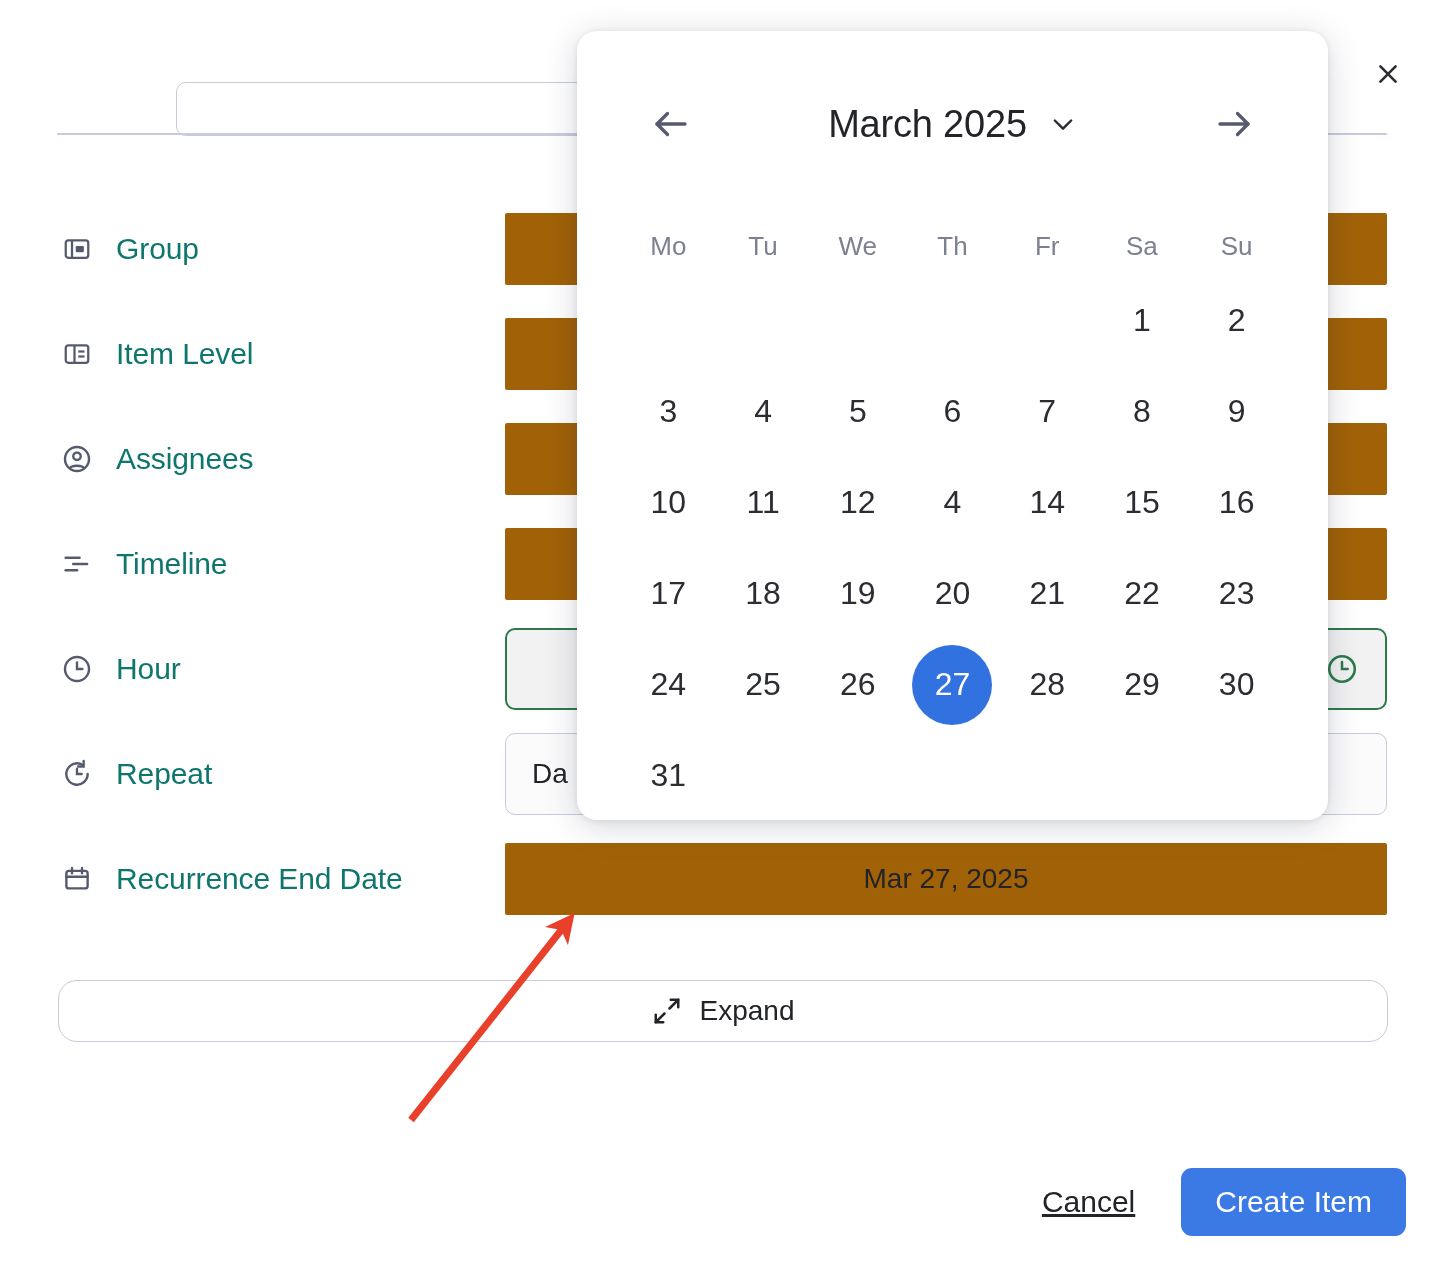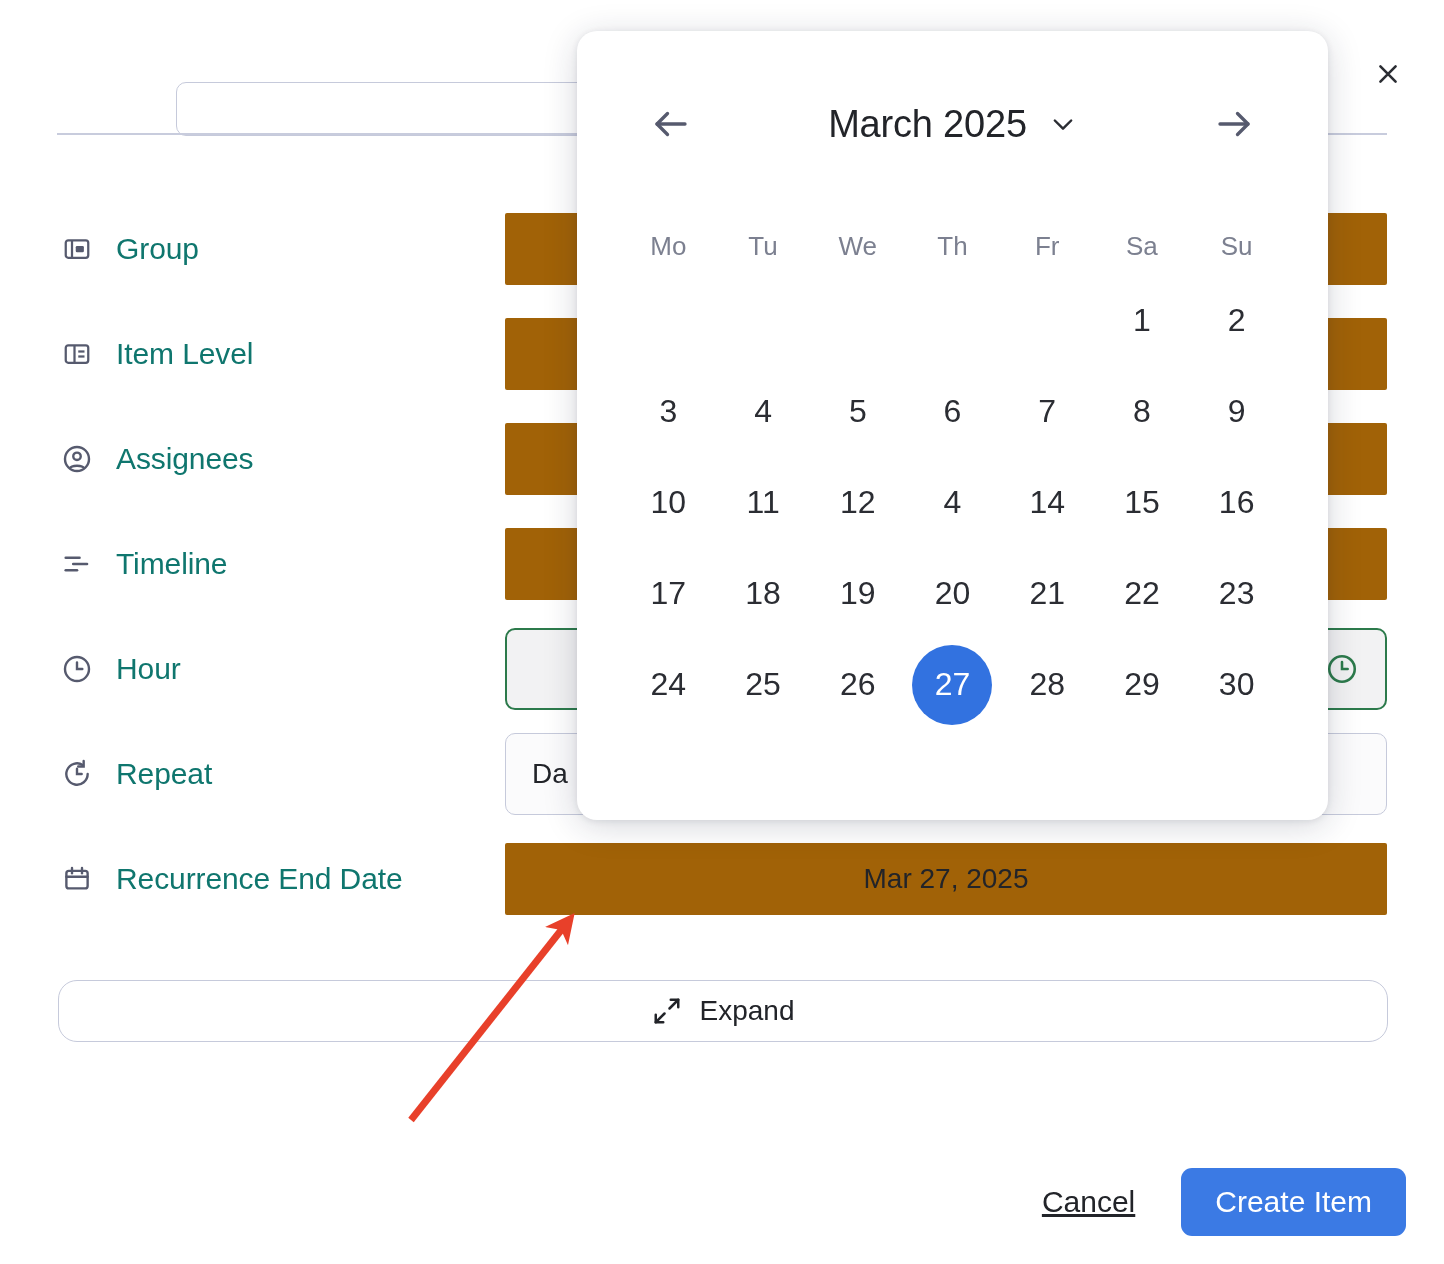--- a/index.html
+++ b/index.html
@@ -552,20 +552,31 @@
             <div class="cal-day">
               <span class="daynum">28</span>
             </div>
             <div class="cal-day">
               <span class="daynum">29</span>
             </div>
             <div class="cal-day">
               <span class="daynum">30</span>
             </div>
           </div>
+          <div class="cal-week">
+            <div class="cal-day">
+              <span class="daynum">31</span>
+            </div>
+            <div class="cal-day empty"></div>
+            <div class="cal-day empty"></div>
+            <div class="cal-day empty"></div>
+            <div class="cal-day empty"></div>
+            <div class="cal-day empty"></div>
+            <div class="cal-day empty"></div>
+          </div>
         </div>
     </div>
   </div>
 
   <svg class="annotation-arrow" viewBox="0 0 1444 1264">
     <defs>
       <marker id="arrowhead" markerWidth="4.2" markerHeight="4.2" refX="2.2" refY="2.1" orient="auto">
         <path d="M0,0 L4.2,2.1 L0,4.2 L1.1,2.1 Z" fill="#e8402a"></path>
       </marker>
     </defs>

